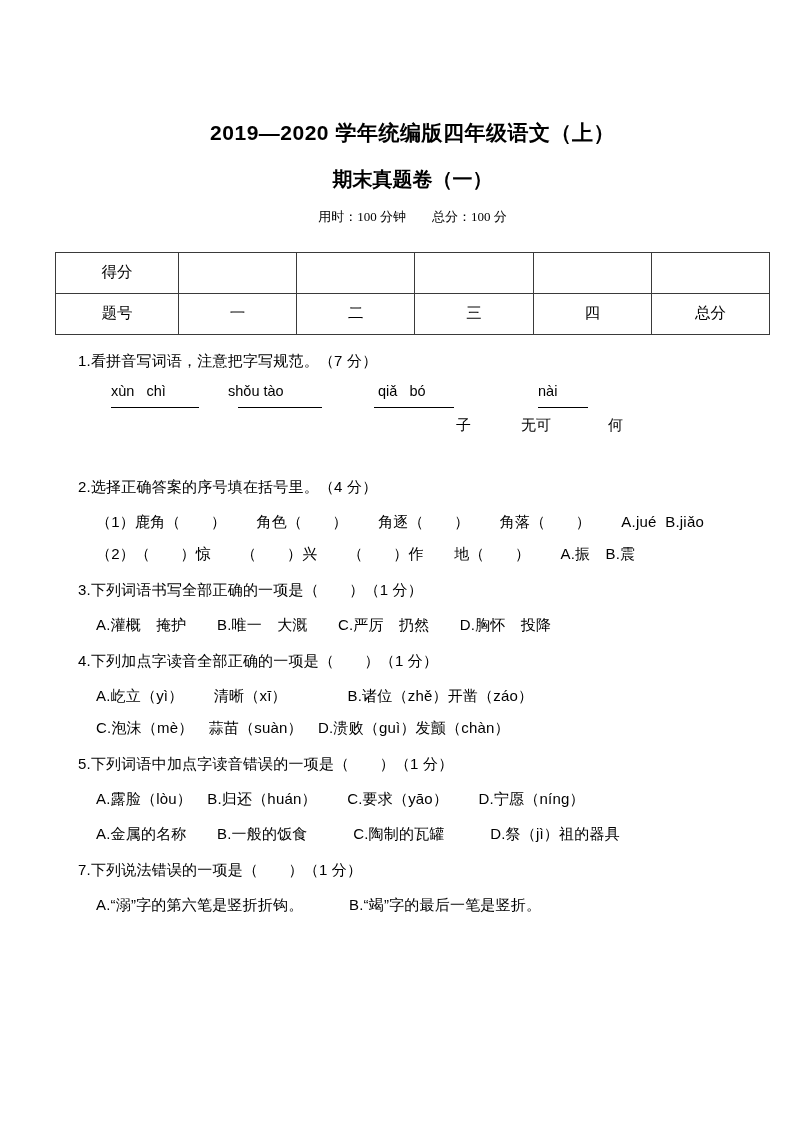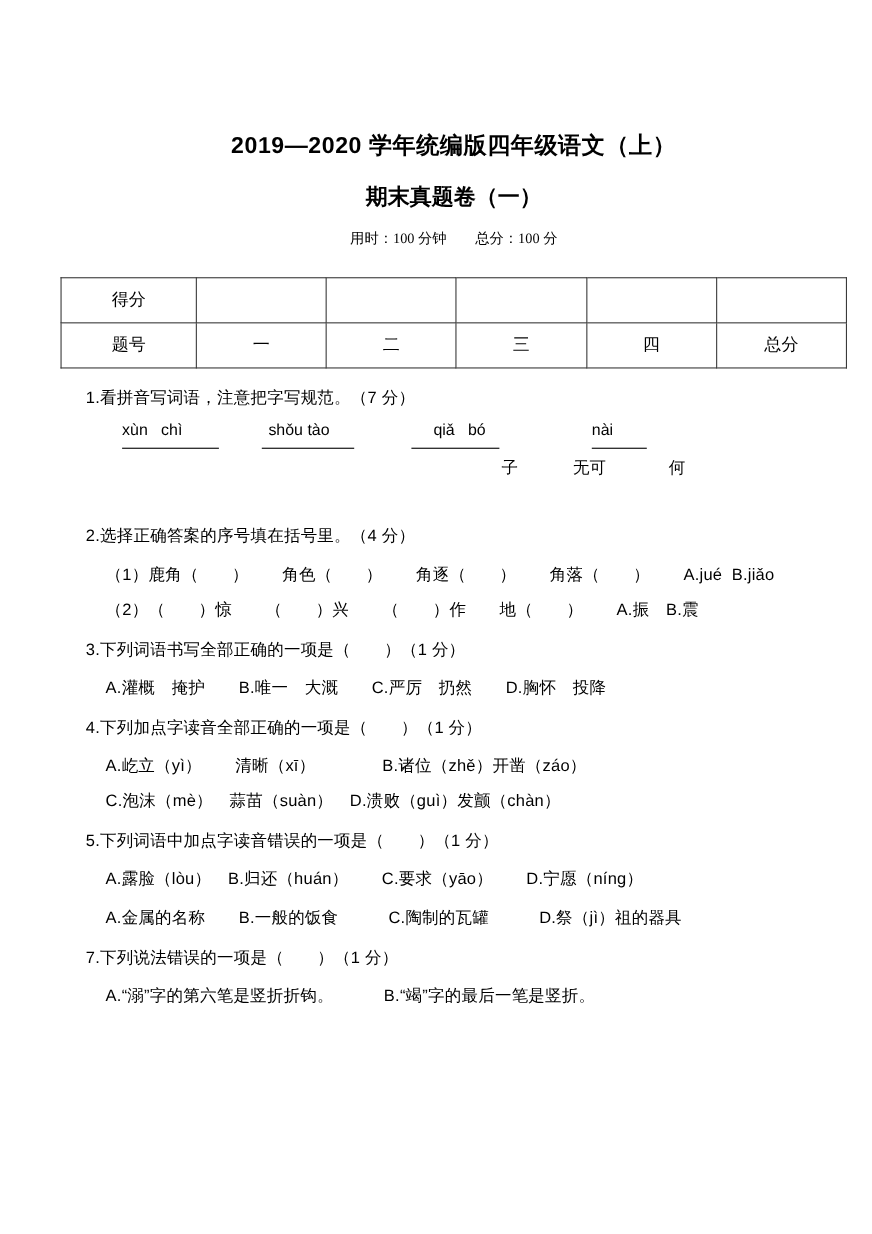--- a/index.html
+++ b/index.html
@@ -155,22 +155,22 @@
       </tr>
     </tbody>
       </table>
   </div>
 
 
   <div class="q-line">1.看拼音写词语，注意把字写规范。（7 分）</div>
 
   <div class="pinyin-block">
     <span class="py-item" style="left:95px;  top:12px;">xùn   chì</span>
-    <span class="py-item" style="left:228px; top:12px;">shǒu tào</span>
-    <span class="py-item" style="left:378px; top:12px;">qiǎ   bó</span>
+    <span class="py-item" style="left:212px; top:12px;">shǒu tào</span>
+    <span class="py-item" style="left:362px; top:12px;">qiǎ   bó</span>
     <span class="py-item" style="left:522px; top:12px;">nài</span>
 
     <span class="py-rule" style="left:95px;  top:36px; width:88px;"></span>
     <span class="py-rule" style="left:222px; top:36px; width:84px;"></span>
     <span class="py-rule" style="left:358px; top:36px; width:80px;"></span>
     <span class="py-rule" style="left:522px; top:36px; width:50px;"></span>
 
     <span class="py-han" style="left:440px; top:45px;">子</span>
     <span class="py-han" style="left:505px; top:45px;">无可</span>
     <span class="py-han" style="left:592px; top:45px;">何</span>

